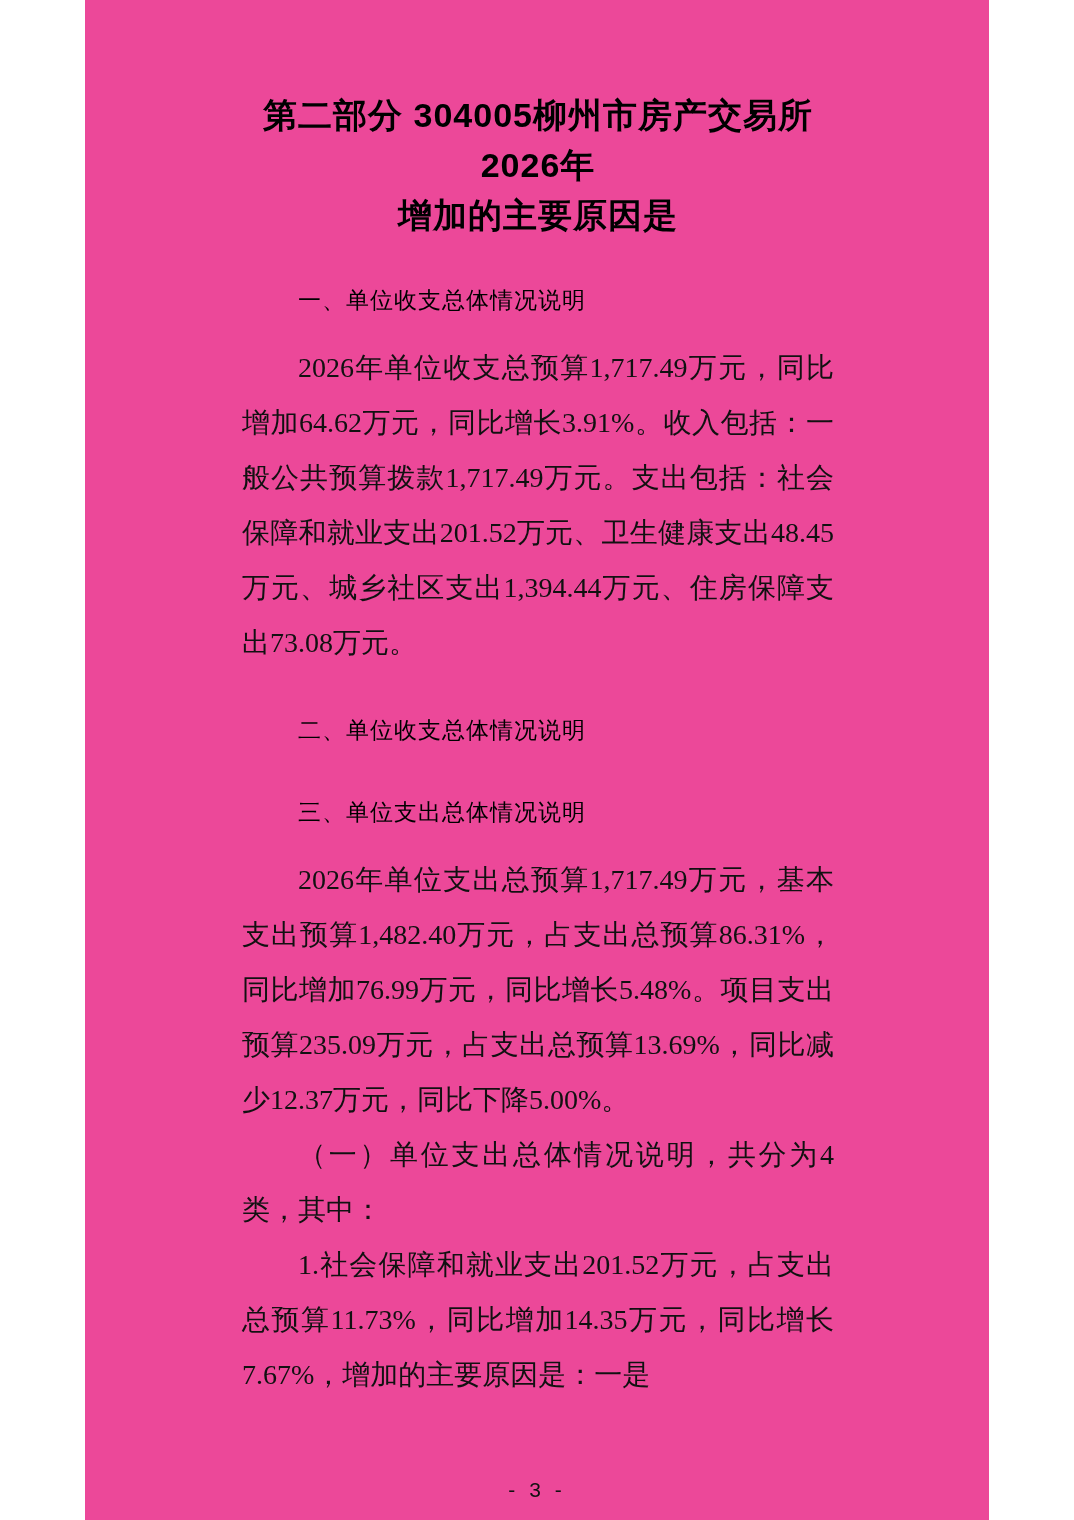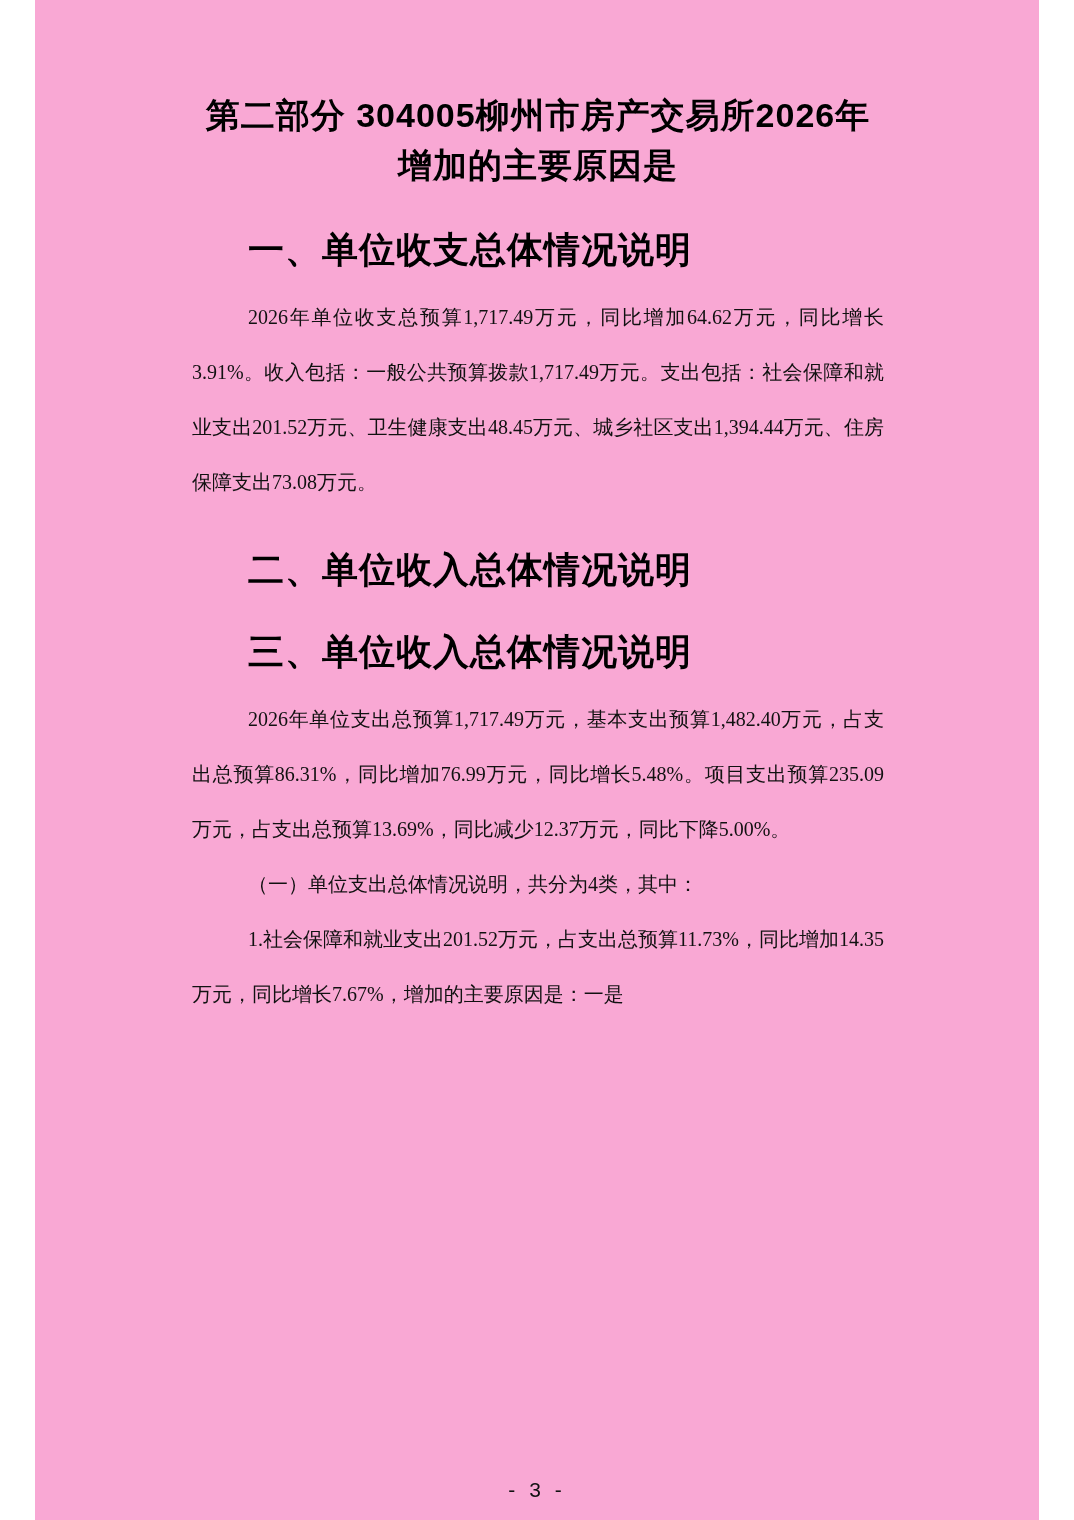--- a/index.html
+++ b/index.html
@@ -2,50 +2,50 @@
 <html><head>
 <meta charset="utf-8">
 <style>
   * { margin: 0; padding: 0; box-sizing: border-box; }
   html, body {
     background: #ffffff;
     font-family: "Liberation Serif", serif;
   }
   .page {
     position: relative;
-    width: 1004px;
+    width: 904px;
     height: 1520px;
     margin: 0 auto;
-    background: #f9a8d4;
+    background: #ec4899;
     overflow: hidden;
     color: #111111;
   }
   .content {
     padding: 90px 155px 0 157px;
   }
   .doc-title {
     text-align: center;
     font-family: "Liberation Sans", sans-serif;
     font-weight: bold;
     color: #000000;
     font-size: 34px;
     line-height: 50px;
     letter-spacing: 1px;
   }
   .section-heading {
     font-family: "Liberation Sans", sans-serif;
-    font-weight: bold;
+    font-weight: normal;
     color: #000000;
-    font-size: 36px;
+    font-size: 23px;
     line-height: 44px;
     margin: 38px 0 18px 56px;
     letter-spacing: 1px;
   }
   .para {
-    font-size: 20px;
+    font-size: 28px;
     line-height: 55px;
     text-indent: 56px;
     text-align: justify;
     color: #111111;
   }
   .footer {
     position: absolute;
     left: 0;
     right: 0;
     bottom: 18px;
@@ -63,23 +63,23 @@
   <div class="content">
 
     <h1 class="doc-title">
       <span>第二部分 304005柳州市房产交易所2026年</span><br>
       <span>增加的主要原因是</span>
     </h1>
 
     <h2 class="section-heading">一、单位收支总体情况说明</h2>
     <p class="para">2026年单位收支总预算1,717.49万元，同比增加64.62万元，同比增长3.91%。收入包括：一般公共预算拨款1,717.49万元。支出包括：社会保障和就业支出201.52万元、卫生健康支出48.45万元、城乡社区支出1,394.44万元、住房保障支出73.08万元。</p>
 
-    <h2 class="section-heading">二、单位收入总体情况说明</h2>
+    <h2 class="section-heading">二、单位收支总体情况说明</h2>
 
-    <h2 class="section-heading">三、单位收入总体情况说明</h2>
+    <h2 class="section-heading">三、单位支出总体情况说明</h2>
     <p class="para">2026年单位支出总预算1,717.49万元，基本支出预算1,482.40万元，占支出总预算86.31%，同比增加76.99万元，同比增长5.48%。项目支出预算235.09万元，占支出总预算13.69%，同比减少12.37万元，同比下降5.00%。</p>
     <p class="para">（一）单位支出总体情况说明，共分为4类，其中：</p>
     <p class="para">1.社会保障和就业支出201.52万元，占支出总预算11.73%，同比增加14.35万元，同比增长7.67%，增加的主要原因是：一是</p>
 
   </div>
 
   <div class="footer">- 3 -</div>
 </div>
 
 </body></html>

